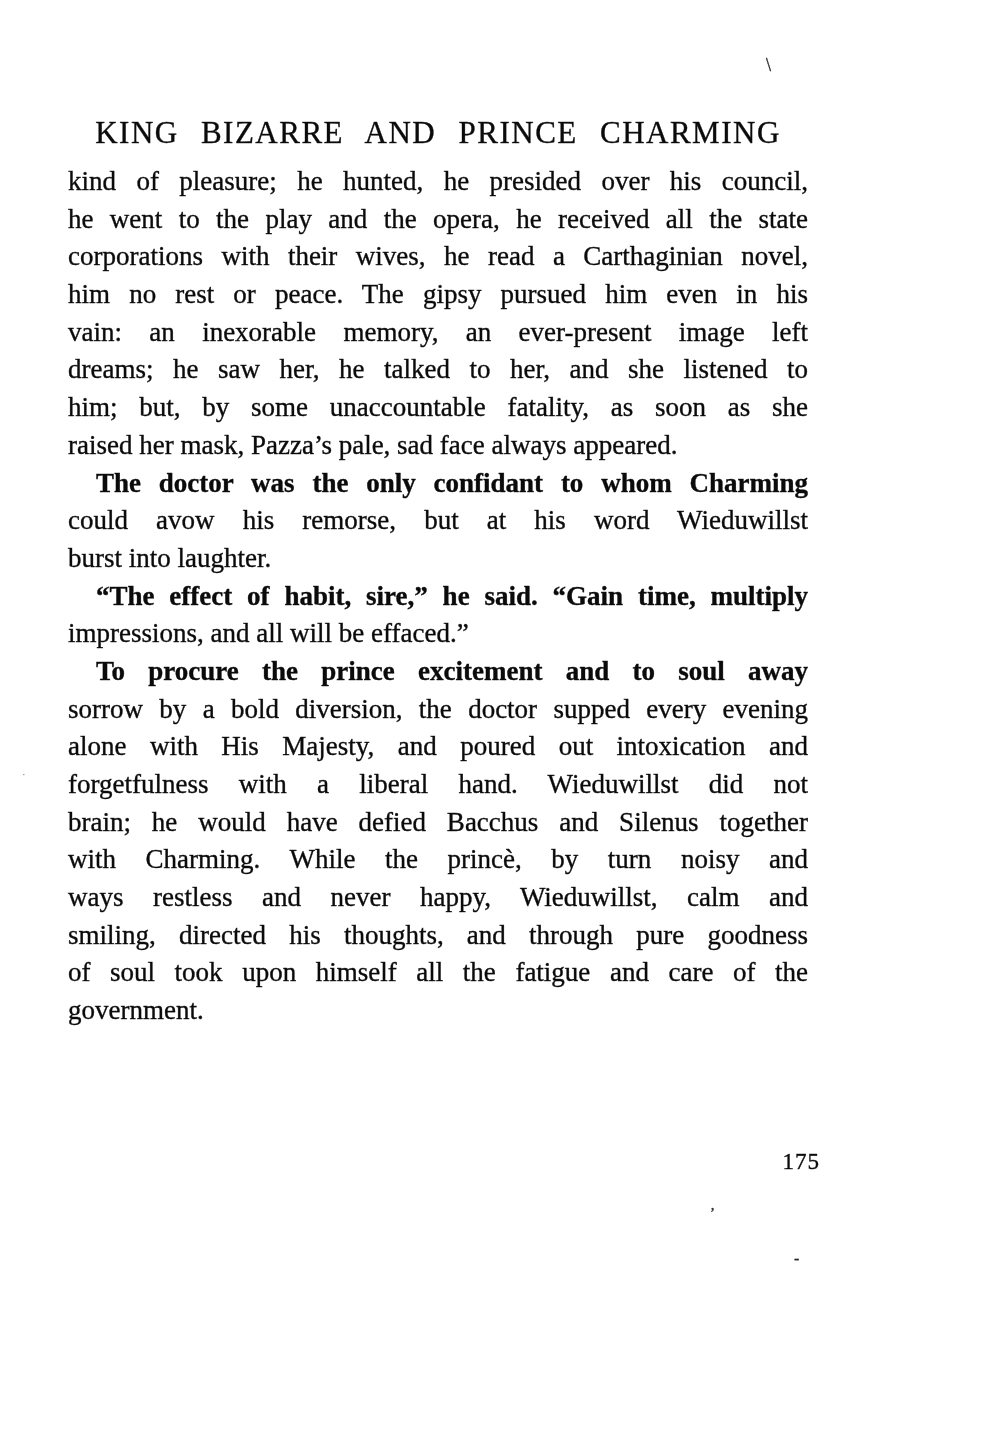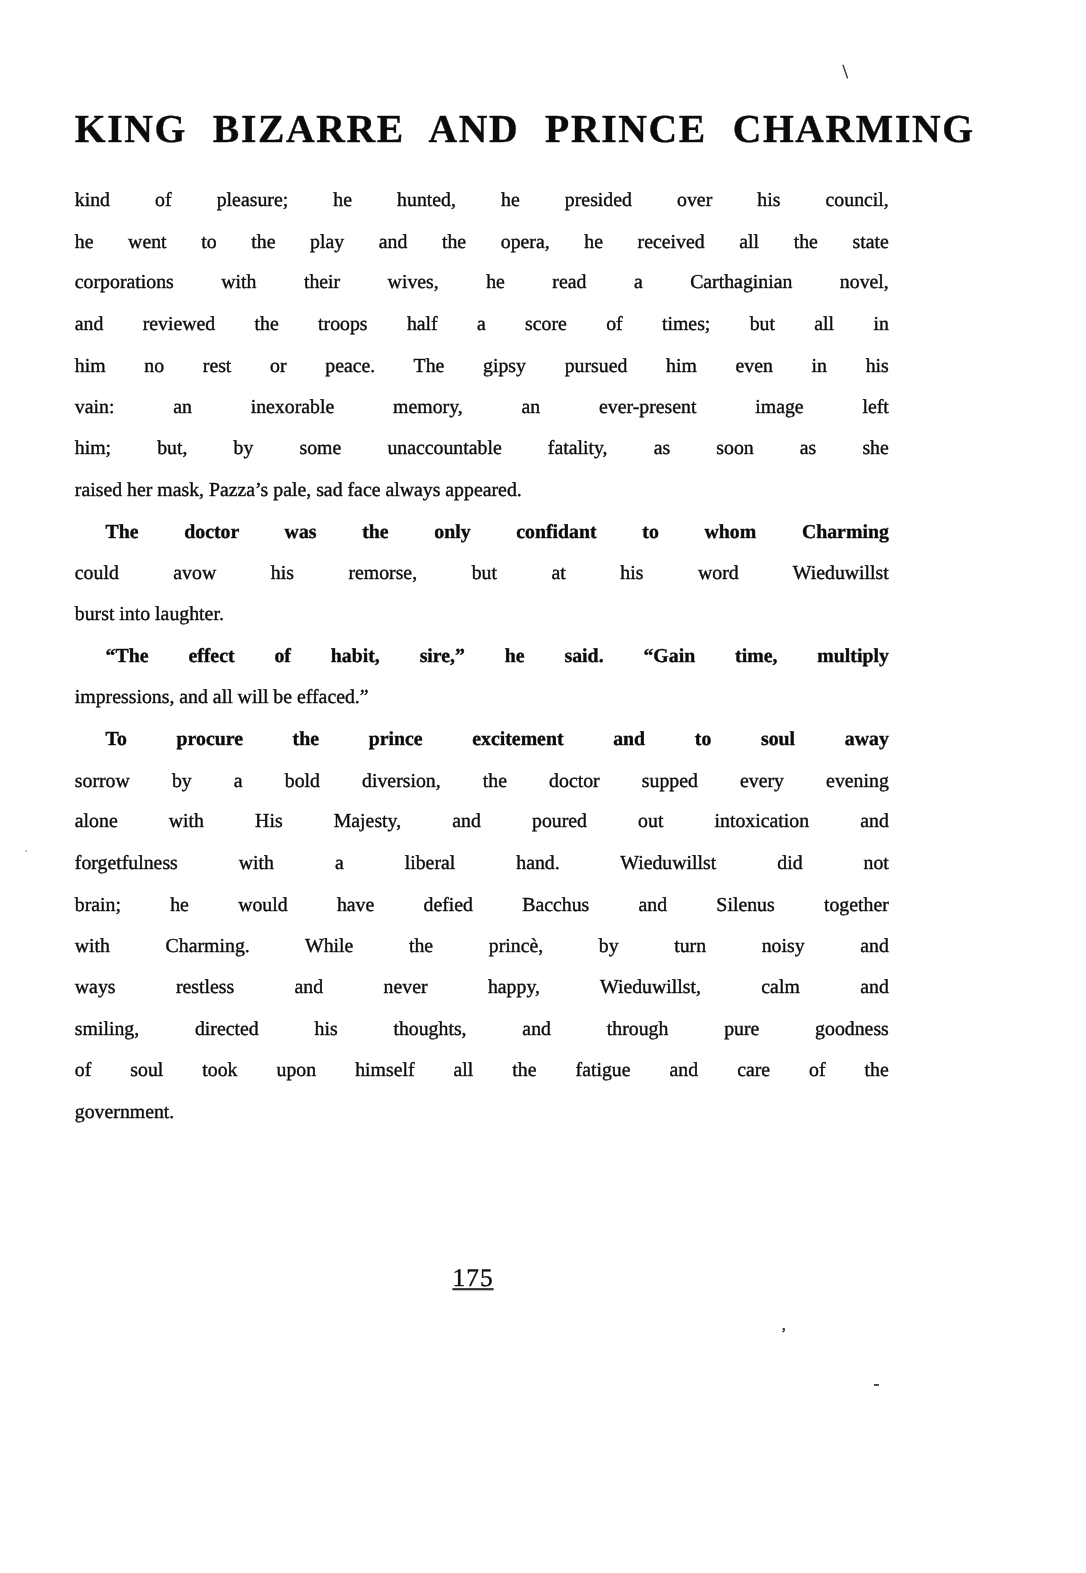--- a/index.html
+++ b/index.html
@@ -7,61 +7,61 @@
     position:relative;
     width:987px; height:1430px;
     margin:0 auto;
     background:#ffffff;
     overflow:hidden;
     color:#0b0b0b;
     font-family:"Liberation Serif","DejaVu Serif",serif;
     -webkit-text-stroke:0.4px rgba(12,12,12,0.85);
   }
   .chapter-heading {
-    position:absolute; left:68px; top:100px; width:740px;
-    text-align:center; font-size:36px; line-height:34px;
-    letter-spacing:1.5px; word-spacing:13px; white-space:nowrap;font-weight:bold;
+    position:absolute; left:68px; top:116px; width:740px;
+    text-align:center; font-size:31px; line-height:34px;
+    letter-spacing:1.5px; word-spacing:13px; white-space:nowrap;
   }
   .body-text {
     position:absolute; left:68px; top:163px; width:740px;
-    font-size:18px;
+    font-size:27px;
   }
   .tl {
     height:37.7px; line-height:37.7px;
     text-align:justify; text-align-last:justify;
     white-space:normal; overflow:visible;
   }
   .tl.last { text-align:center; text-align-last:left; }
   .tl.ind { text-indent:28px;font-weight:bold; }
   .page-number {
-    position:absolute; left:60px; top:1149px; width:740px;
-    text-align:center; font-size:23px; letter-spacing:1px;text-decoration:underline;
+    position:absolute; left:80px; top:1149px; width:740px;
+    text-align:right; font-size:23px; letter-spacing:1px;
   }
   .artifact { position:absolute; color:#222; -webkit-text-stroke:0.3px #222; }
   .a1 { left:766px; top:55px;  font-size:18px; }
   .a2 { left:22px;  top:768px; font-size:11px; color:#777; -webkit-text-stroke:0; }
   .a3 { left:710px; top:1205px; font-size:15px; }
   .a4 { left:794px; top:1250px; font-size:16px; }
 </style>
 </head>
 <body>
 
 <div class="page">
 
   <div class="chapter-heading">KING BIZARRE AND PRINCE CHARMING</div>
 
   <div class="body-text">
 
     <div>
       <div class="tl">kind of pleasure; he hunted, he presided over his council,</div>
       <div class="tl">he went to the play and the opera, he received all the state</div>
       <div class="tl">corporations with their wives, he read a Carthaginian novel,</div>
-      <div class="tl">and reviewed the troops half a score of times; but all in</div>
       <div class="tl">him no rest or peace.  The gipsy pursued him even in his</div>
       <div class="tl">vain: an inexorable memory, an ever-present image left</div>
+      <div class="tl">dreams; he saw her, he talked to her, and she listened to</div>
       <div class="tl">him; but, by some unaccountable fatality, as soon as she</div>
       <div class="tl last">raised her mask, Pazza’s pale, sad face always appeared.</div>
     </div>
 
     <div>
       <div class="tl ind">The doctor was the only confidant to whom Charming</div>
       <div class="tl">could avow his remorse, but at his word Wieduwillst</div>
       <div class="tl last">burst into laughter.</div>
     </div>
 

